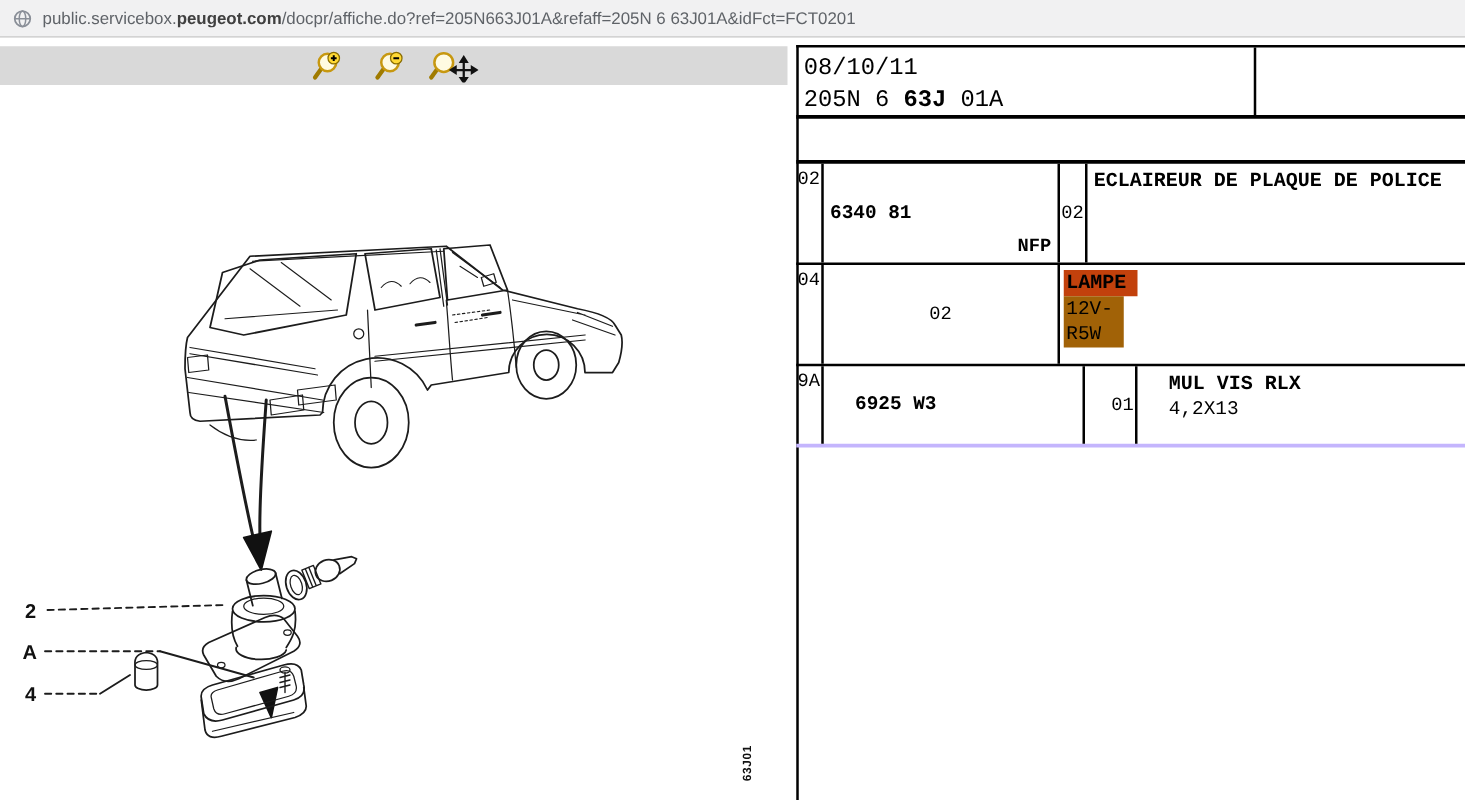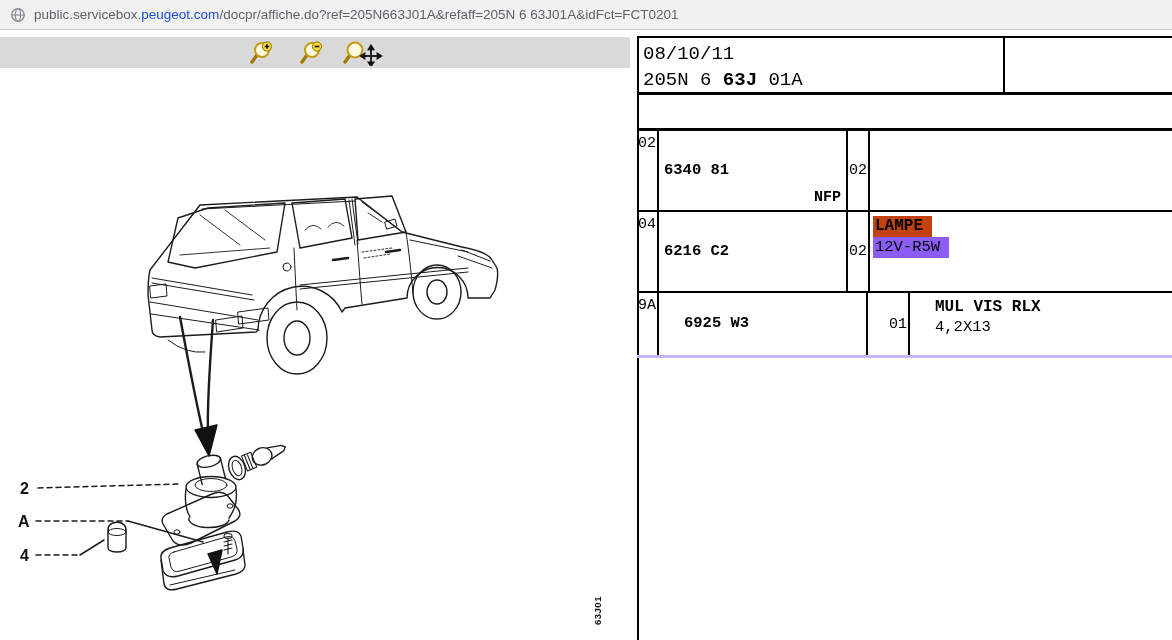--- a/index.html
+++ b/index.html
@@ -5,21 +5,21 @@
   html,body{margin:0;padding:0;background:#fff;}
   #screen{position:relative;width:1172px;height:640px;background:#ffffff;overflow:hidden;
           font-family:"Liberation Sans",sans-serif;}
 
   
   .urlbar{position:absolute;left:0;top:0;width:1172px;height:30px;background:#f1f1f2;
           border-bottom:1px solid #c9c9c9;display:flex;align-items:center;padding-left:10px;
           box-sizing:border-box;}
   .urlbar .globe{width:16px;height:16px;margin-right:8px;flex:0 0 auto;}
   .urltext{font-size:13.5px;color:#5f6368;white-space:nowrap;overflow:hidden;}
-  .urltext .domain{color:#1d4ed8;font-weight:400;}
+  .urltext .domain{color:#404040;font-weight:700;}
 
   
   .zoombar{position:absolute;left:0;top:37px;width:630px;height:31px;background:#d9d9d9;}
   .zbtn{position:absolute;top:3px;width:28px;height:26px;cursor:pointer;}
   .zbtn svg{width:100%;height:100%;}
   #zin{left:250px;} #zout{left:300px;} #zpan{left:343px;width:40px;}
 
   
   .drawing{position:absolute;left:0;top:80px;width:630px;height:560px;}
 
@@ -224,32 +224,32 @@
 
   <div class="ptable rp">
 
     <div class="prow">
       <div class="c-pos">02</div>
       <div class="c-part">
         <span class="pnum">6340 81</span>
         <span class="pnote">NFP</span>
       </div>
       <div class="c-qty">02</div>
+      <div class="c-desc">
+        <div class="dtitle"><span>ECLAIREUR DE PLAQUE DE POLICE</span></div>
+        <div class="dsub"><span></span></div>
+      </div>
     </div>
 
     <div class="prow">
       <div class="c-pos">04</div>
-      <div class="c-part">
-        <span class="pnum">6216 C2</span>
-        <span class="pnote"></span>
-      </div>
       <div class="c-qty">02</div>
       <div class="c-desc">
         <div class="dtitle"><span class="hl" style="background-color: #c2410c;">LAMPE</span></div>
-        <div class="dsub"><span class="hl" style="background-color: #8b5cf6;">12V-R5W</span></div>
+        <div class="dsub"><span class="hl" style="background-color: #a16207;">12V-R5W</span></div>
       </div>
     </div>
 
     <div class="prow">
       <div class="c-pos">9A</div>
       <div class="c-part">
         <span class="pnum">6925 W3</span>
         <span class="pnote"></span>
       </div>
       <div class="c-qty">01</div>

